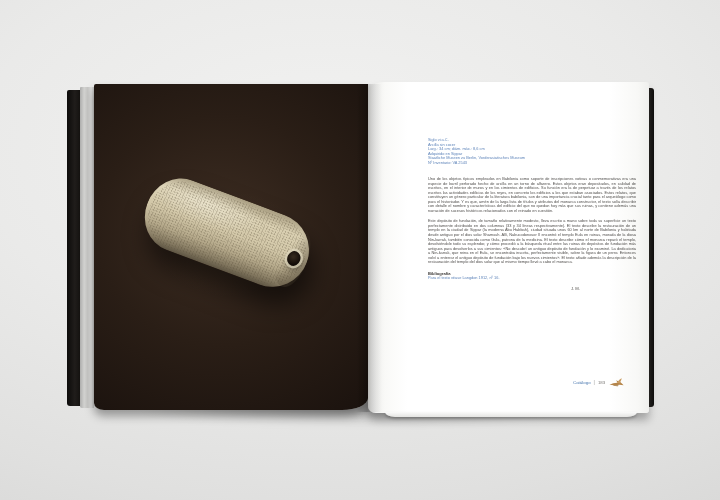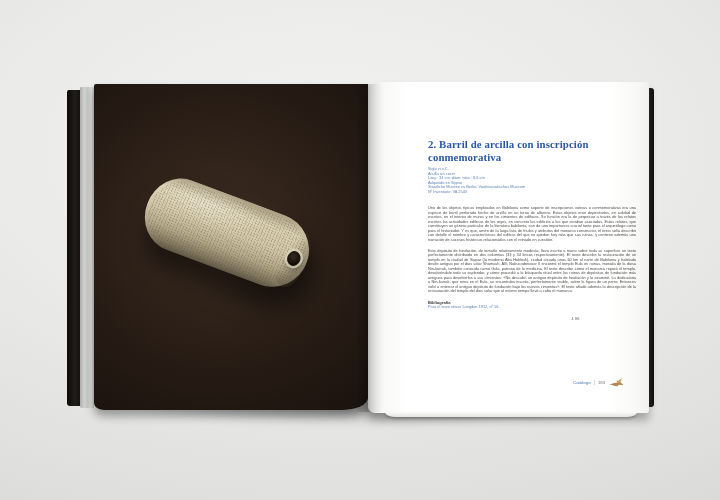--- a/index.html
+++ b/index.html
@@ -147,21 +147,20 @@
     <div class="barrel">
       <div class="barrel-texture"></div>
       <div class="barrel-end-face"></div>
       <div class="barrel-hole"></div>
     </div>
   </div>
 
   <div class="right-page">
     <div class="article">
 
-      <div class="title">2. Barril de arcilla con inscripción conmemorativa</div>
 
       <div class="meta">
         <div>Siglo vi a.C.</div>
         <div>Arcilla sin cocer</div>
         <div>Larg.: 34 cm; diám. máx.: 8,6 cm</div>
         <div>Adquirido en Sippar</div>
         <div>Staatliche Museen zu Berlin, Vorderasiatisches Museum</div>
         <div>Nº Inventario: VA 2543</div>
       </div>
 

